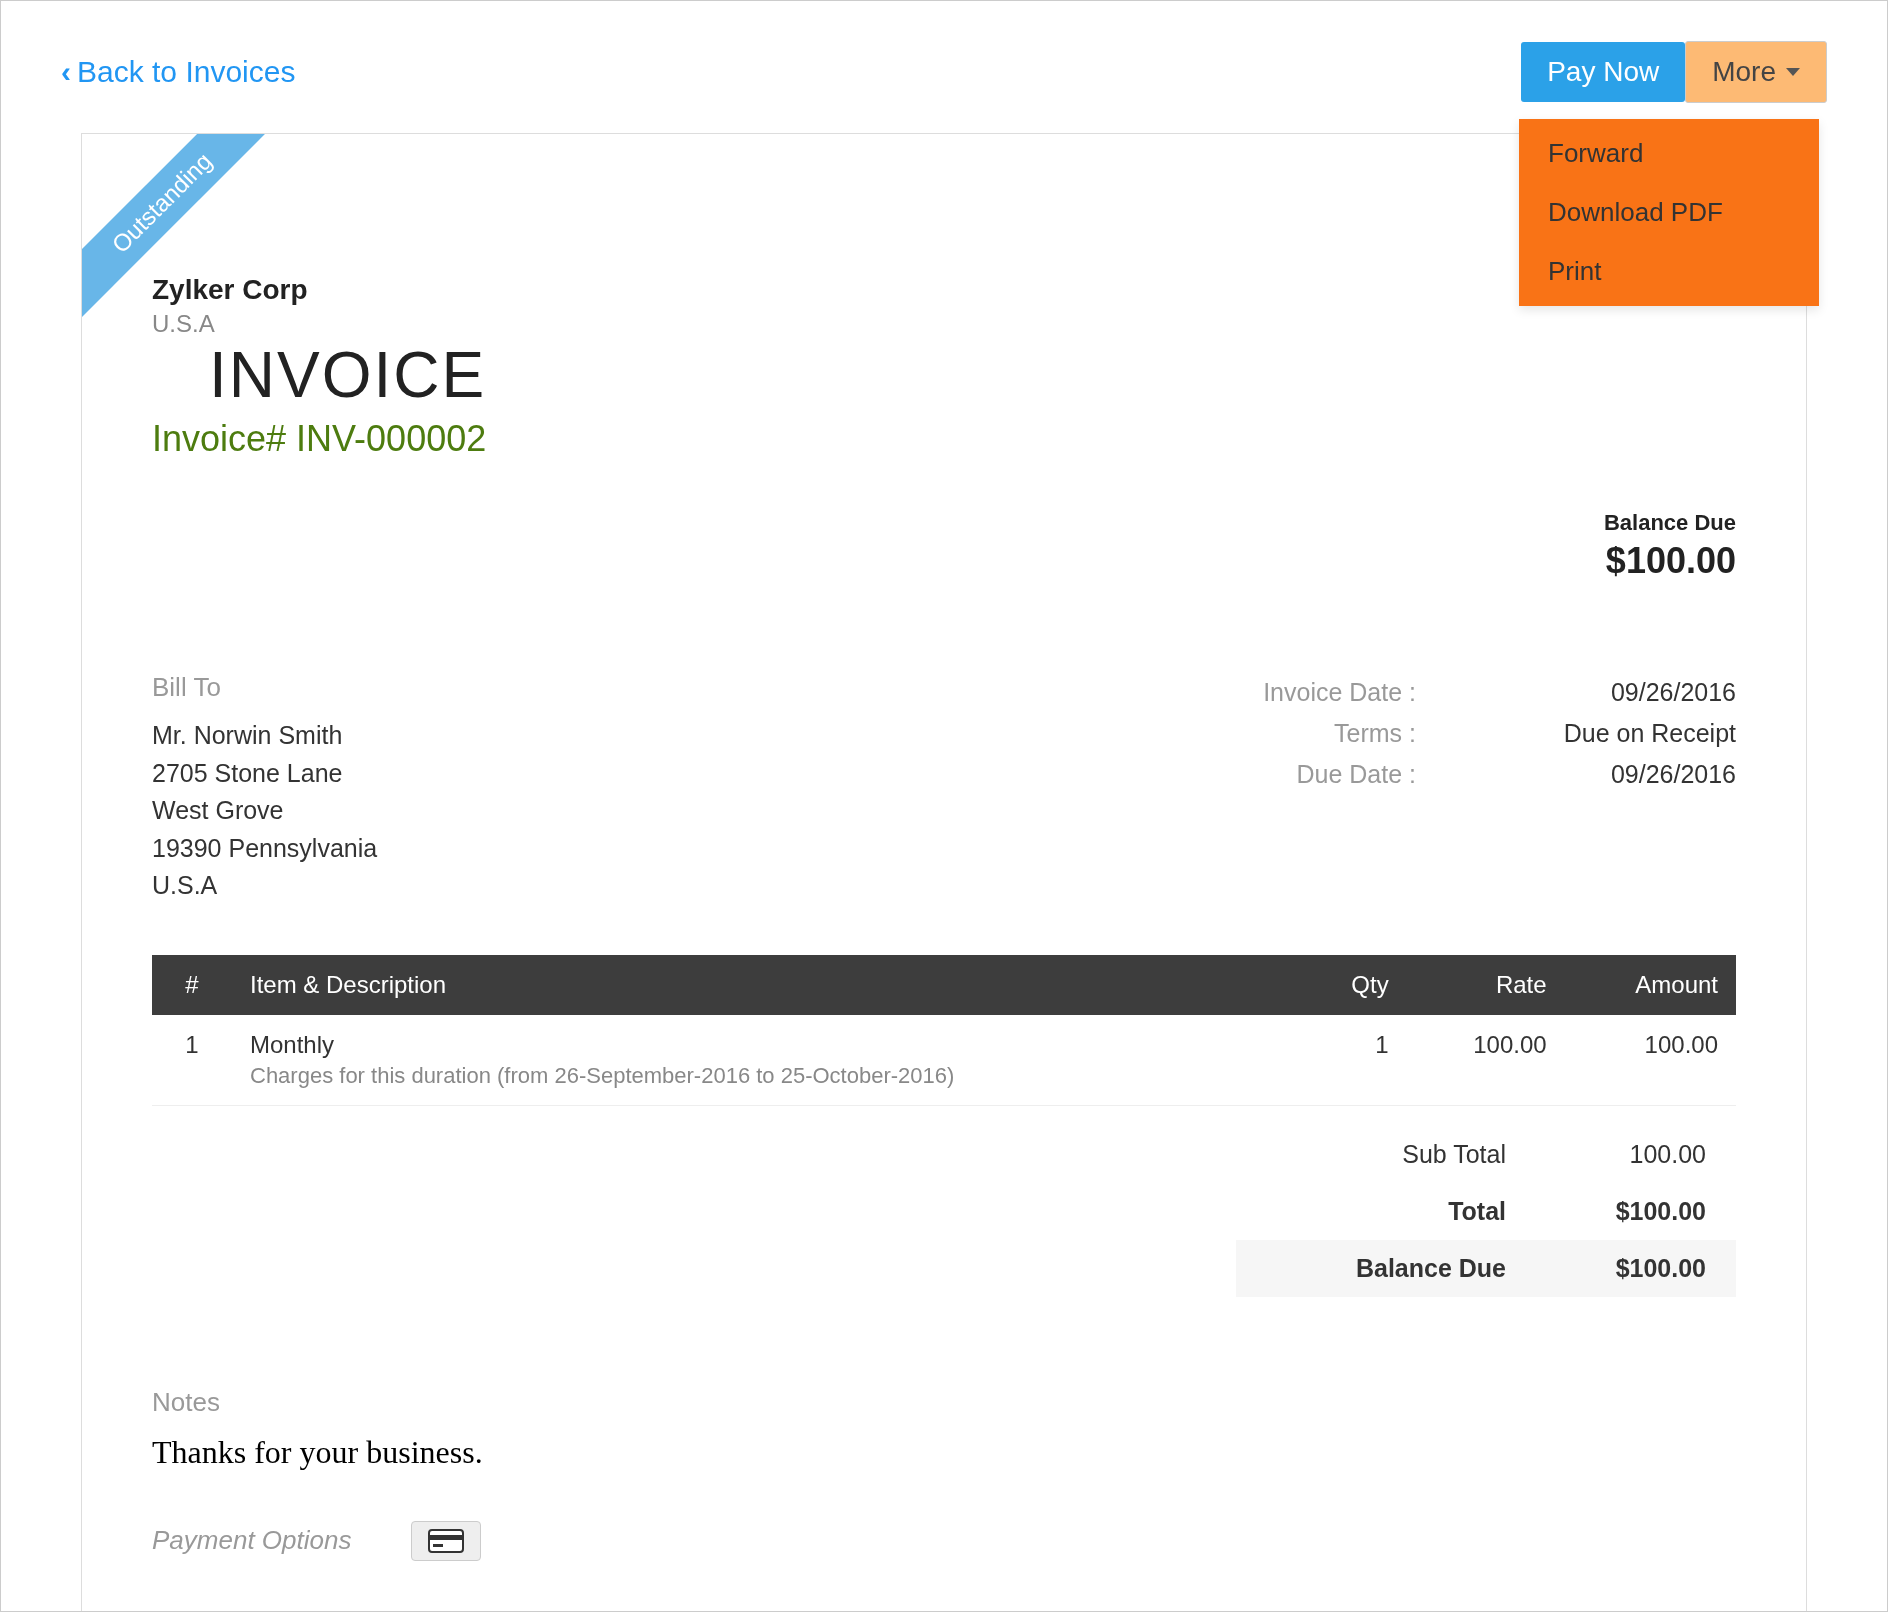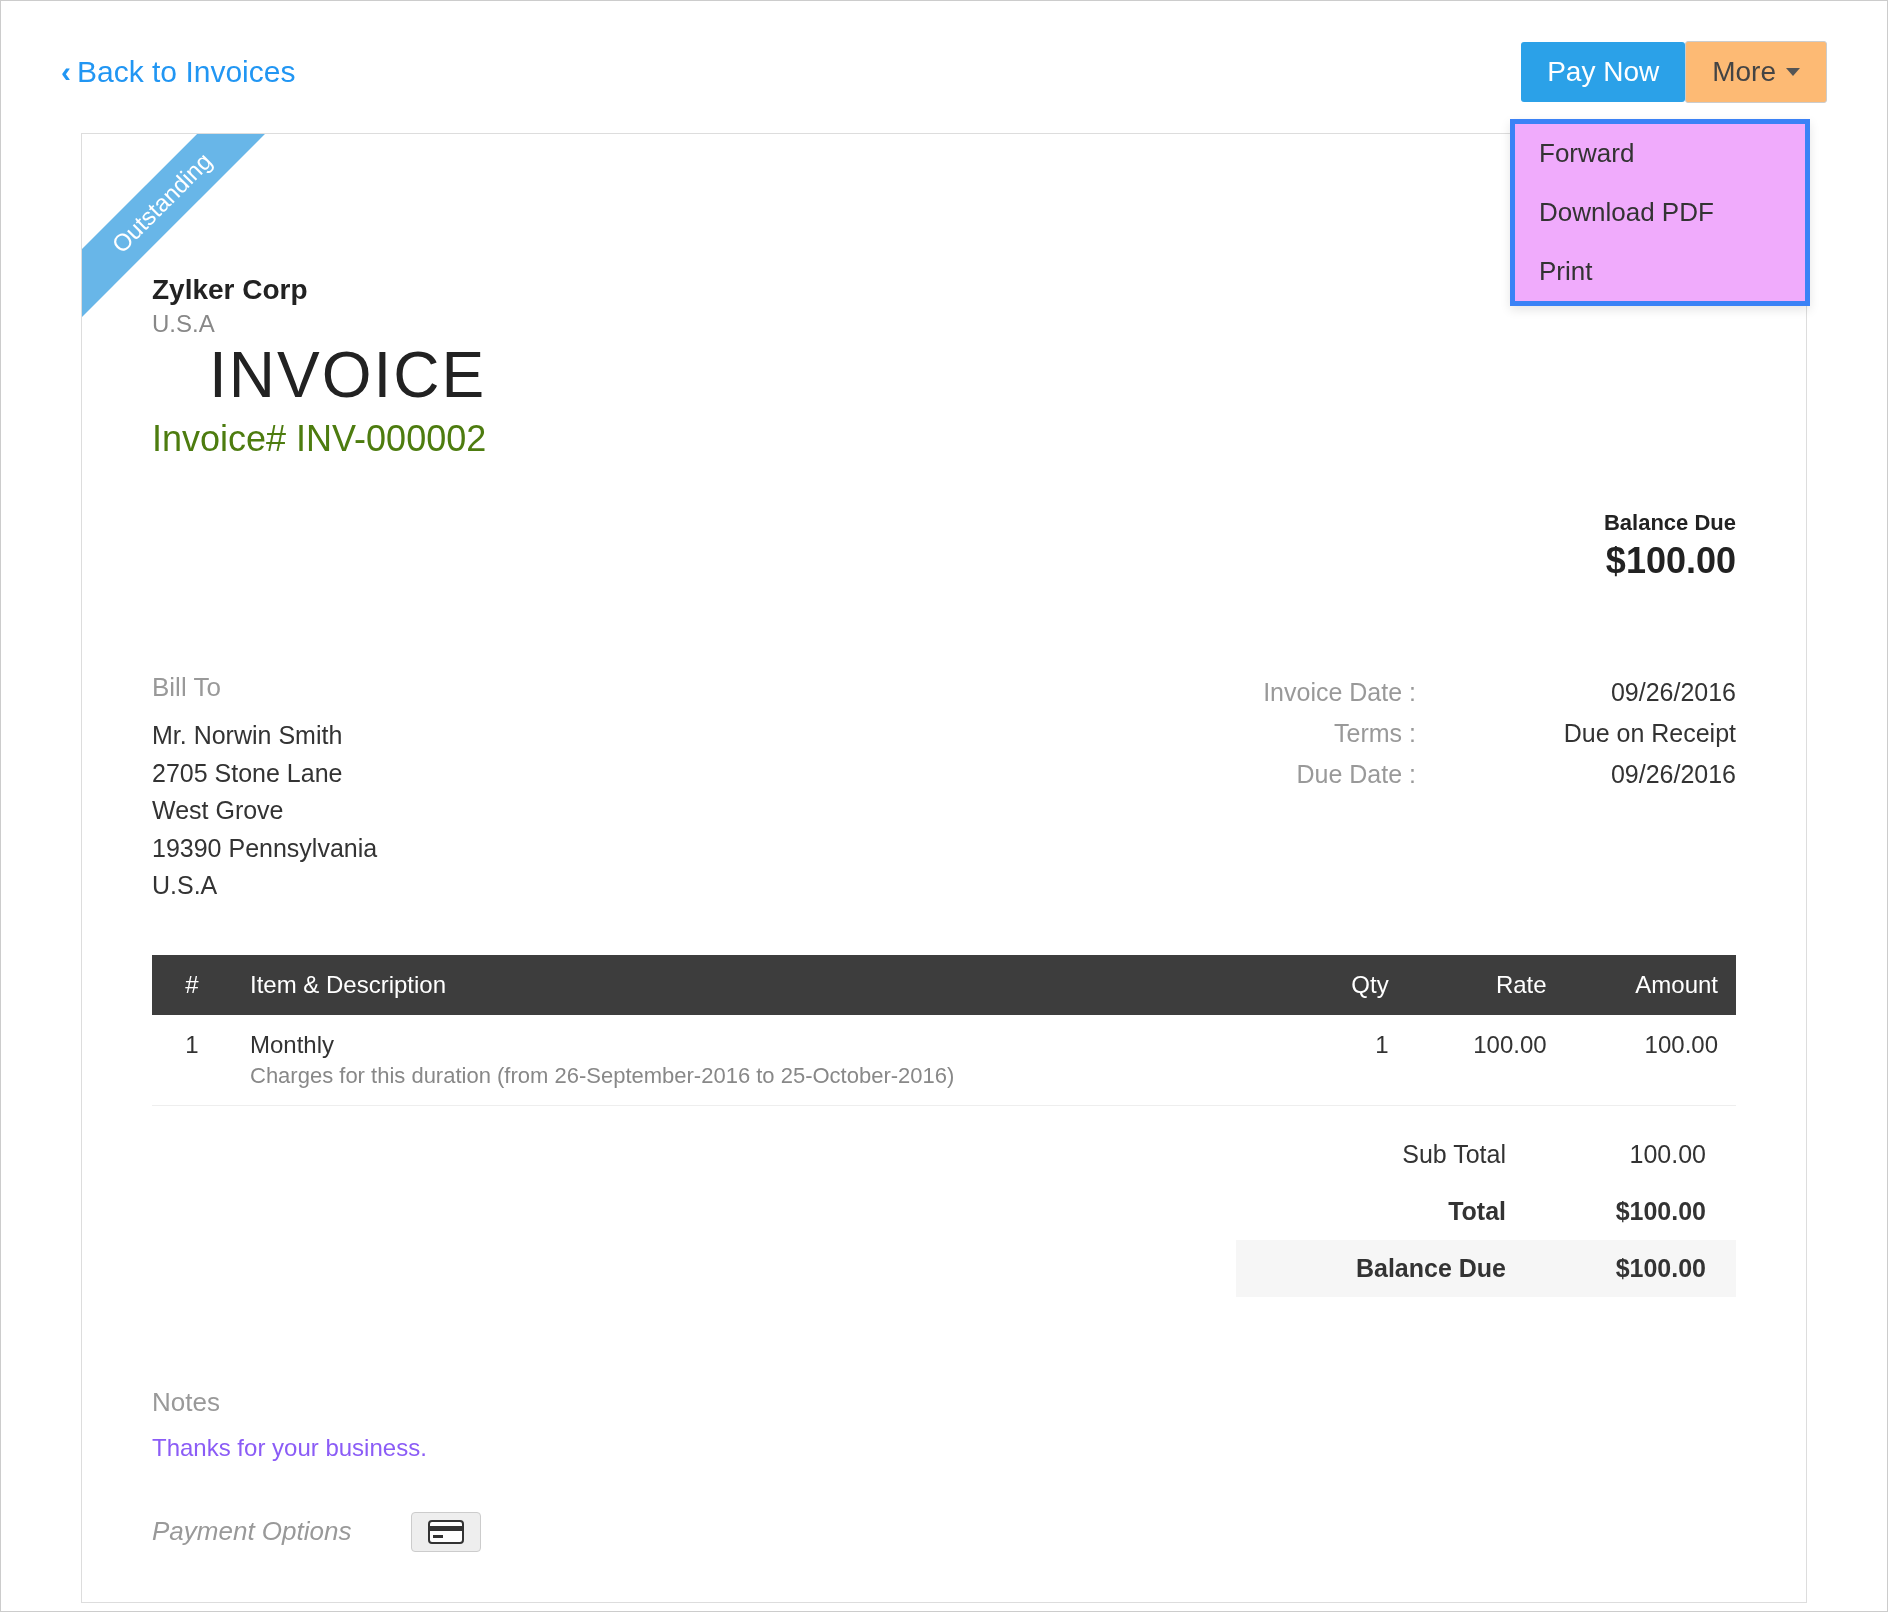--- a/index.html
+++ b/index.html
@@ -49,23 +49,23 @@
     .caret-down {
       width: 0; height: 0;
       border-left: 7px solid transparent;
       border-right: 7px solid transparent;
       border-top: 8px solid #555;
       display: inline-block;
     }
     .dropdown {
       position: absolute;
       top: 78px;
-      right: 17px;
-      background: #f0abfc;
-      border: 5px solid #3b82f6;
+      right: 8px;
+      background: #f97316;
+      border: 5px solid #f97316;
       min-width: 300px;
       z-index: 20;
       box-shadow: 0 4px 10px rgba(0,0,0,0.1);
     }
     .dropdown-item {
       padding: 14px 24px;
       font-size: 26px;
       color: #333;
       cursor: pointer;
     }
@@ -122,21 +122,21 @@
     .item-desc { color: #888; font-size: 22px; margin-top: 4px; }
     .totals { margin-top: 20px; display: flex; justify-content: flex-end; }
     .totals-table { font-size: 25px; border-collapse: collapse; }
     .totals-table td { padding: 14px 30px; text-align: right; }
     .totals-table .lbl { min-width: 300px; color: #333; }
     .totals-table .val { min-width: 200px; color: #333; }
     .totals-table tr.bold td { font-weight: bold; }
     .totals-table tr.highlight td { background: #f6f6f6; font-weight: bold; }
     .notes { margin-top: 90px; }
     .section-label { font-size: 26px; color: #999; margin-bottom: 16px; }
-    .notes-body { font-size: 24px; color: #8b5cf6; }
+    .notes-body { font-size: 32px; color: #000000; font-family: Liberation Serif, serif; }
     .pay-options { margin-top: 50px; display: flex; align-items: center; gap: 60px; font-style: italic; }
     .card-badge {
       display: inline-flex;
       align-items: center;
       justify-content: center;
       width: 70px;
       height: 40px;
       background: #eee;
       border: 1px solid #ccc;
       border-radius: 4px;

